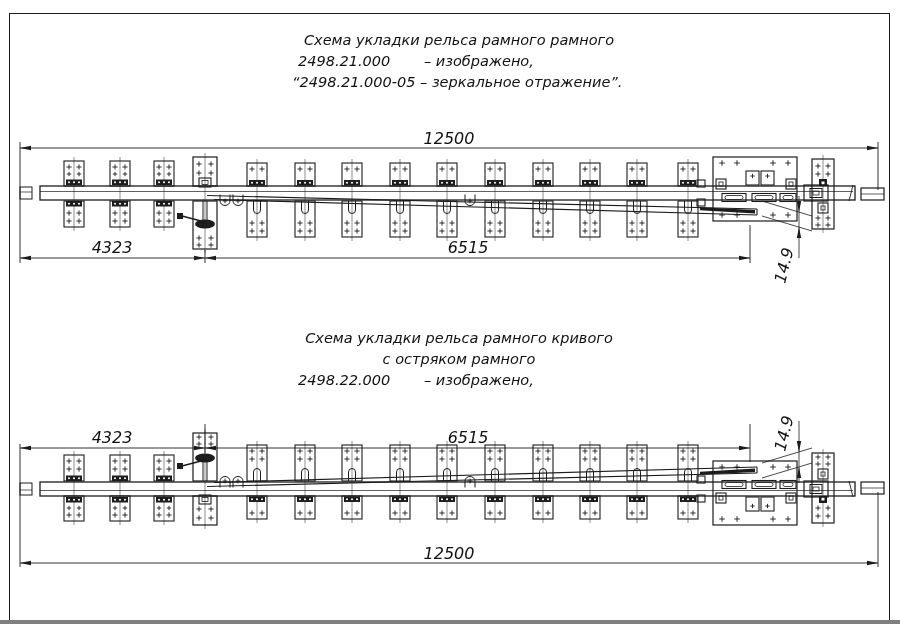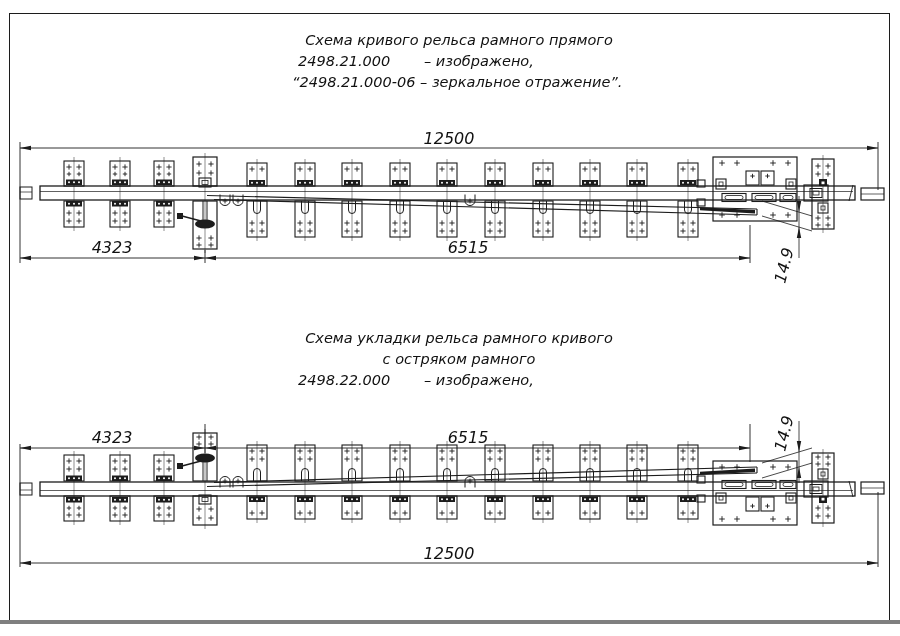--- a/index.html
+++ b/index.html
@@ -17,23 +17,23 @@
   svg.cad text{font:italic 16px "DejaVu Sans",sans-serif;fill:#111;}
 </style>
 </head>
 <body>
 
 <div class="sheet">
   <div class="frame"></div>
   <div class="bottom-bar"></div>
 
   <div class="title-block" style="top:30px">
-    <div class="tl-center">Схема кривого рельса рамного прямого</div>
+    <div class="tl-center">Схема укладки рельса рамного рамного</div>
     <div class="code-line"><span class="code">2498.21.000</span><span>–  изображено,</span></div>
-    <div>“2498.21.000-06  –  зеркальное отражение”.</div>
+    <div>“2498.21.000-05  –  зеркальное отражение”.</div>
   </div>
 
   <div class="title-block" style="top:328px">
     <div class="tl-center">Схема укладки рельса рамного кривого</div>
     <div class="tl-center">с остряком рамного</div>
     <div class="code-line"><span class="code">2498.22.000</span><span>–  изображено,</span></div>
   </div>
 
   <svg class="cad" width="900" height="636" viewBox="0 0 900 636">
     <g id="trackTop" transform="translate(0,193)">

